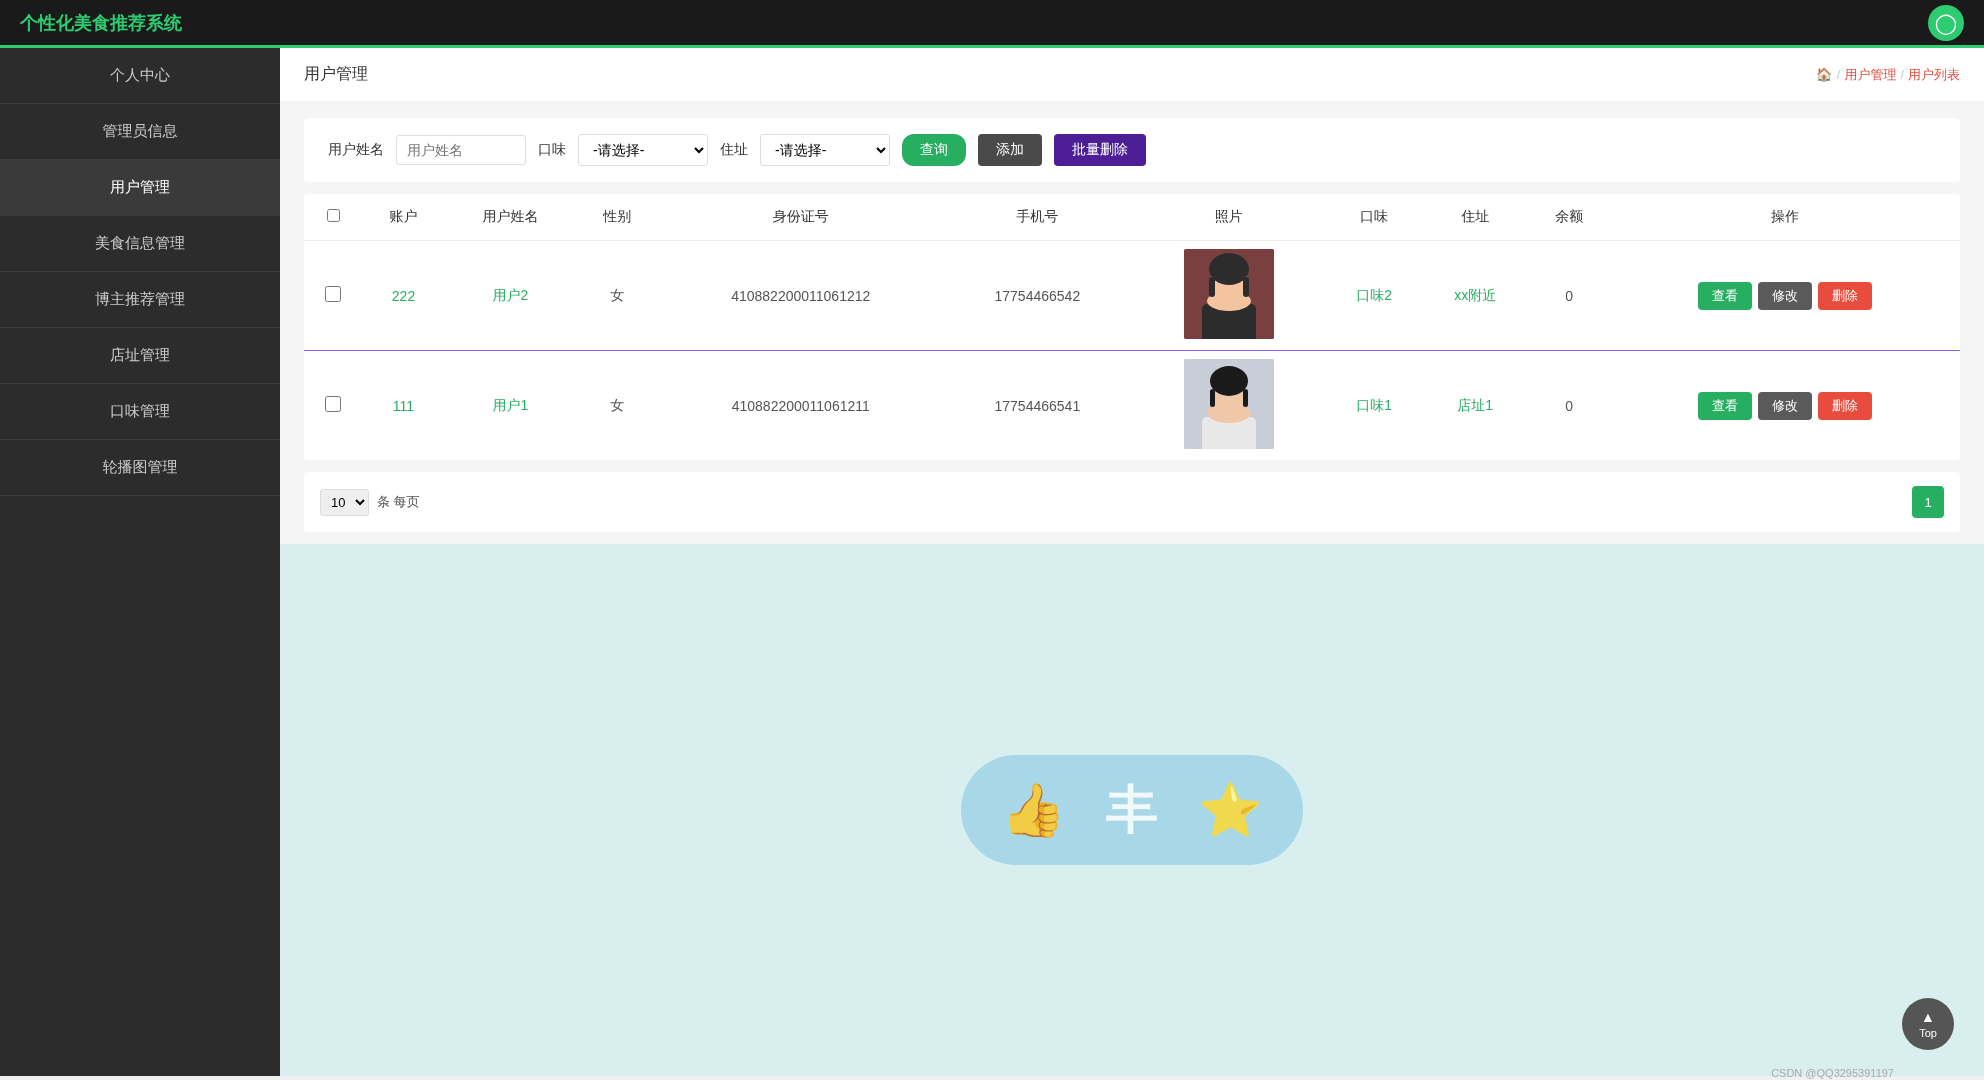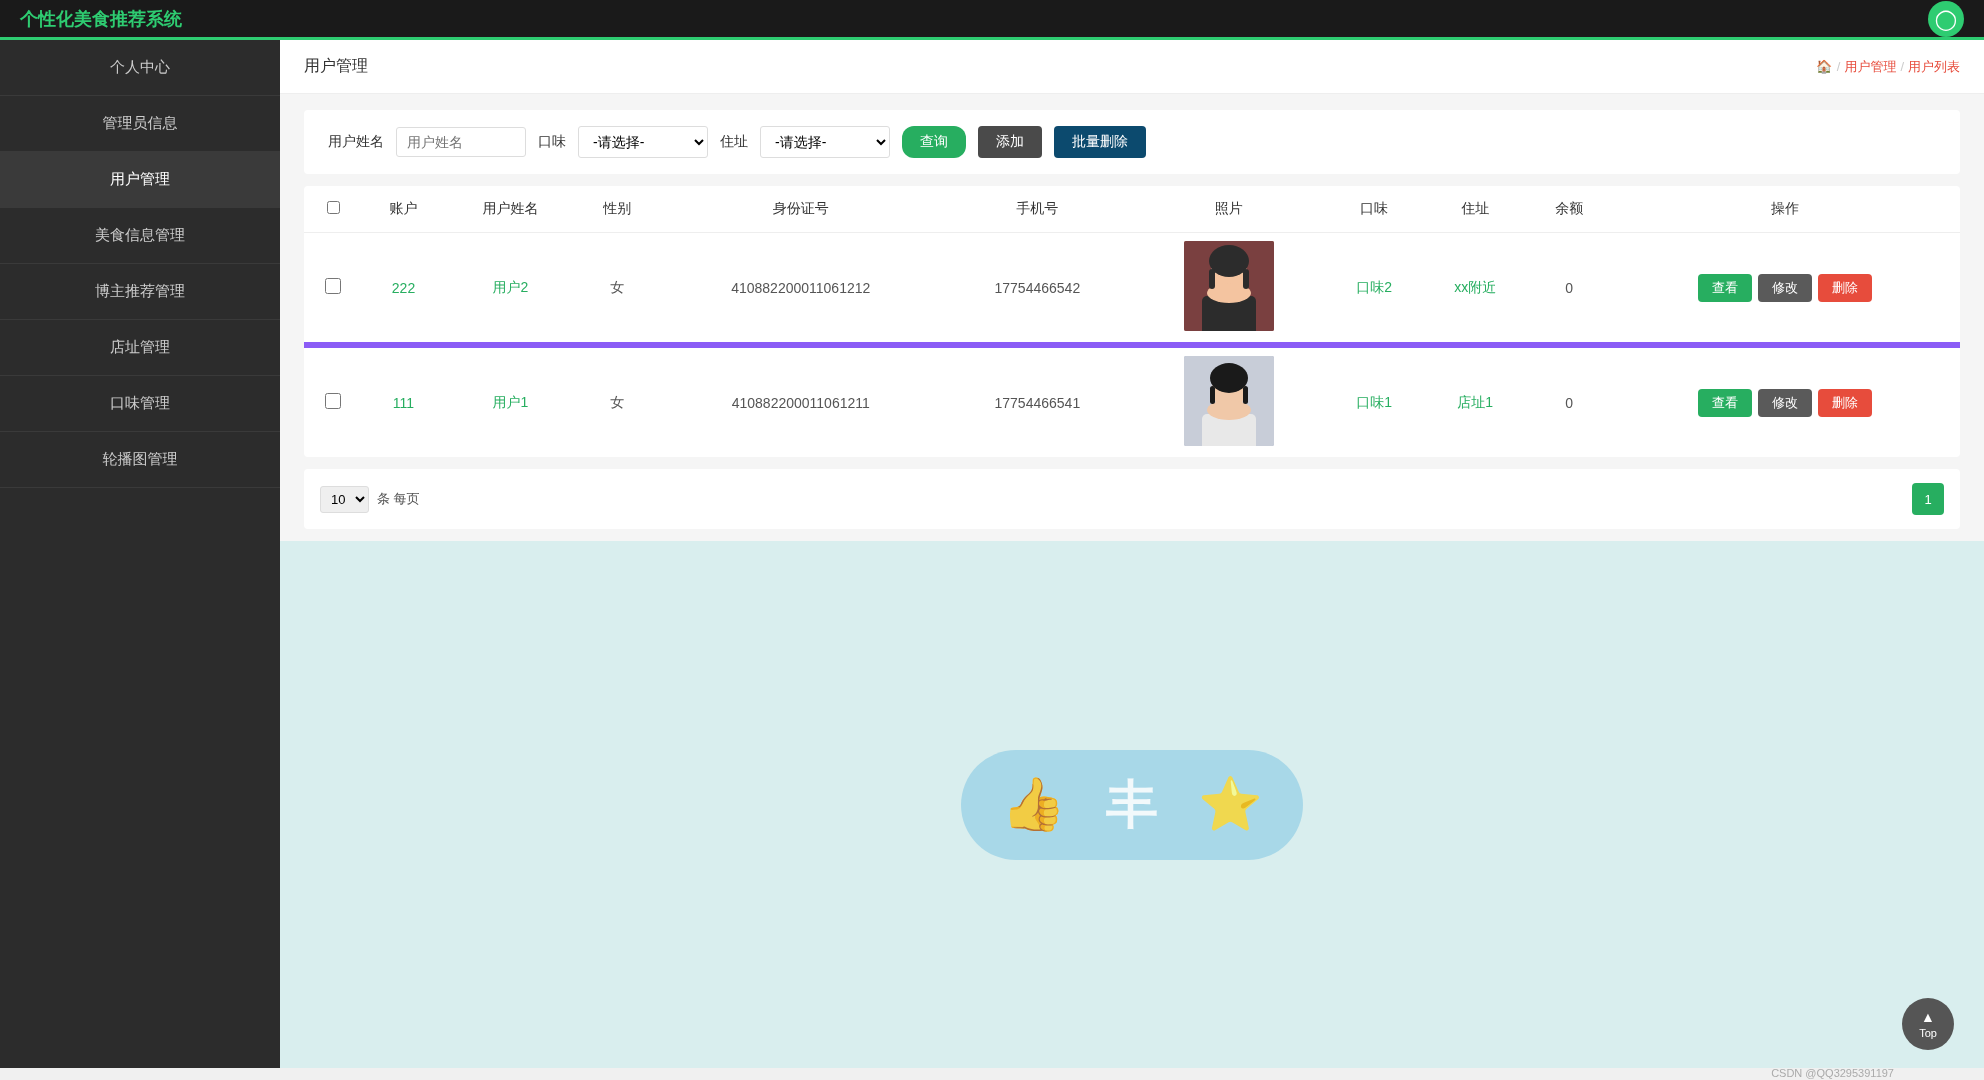--- a/index.html
+++ b/index.html
@@ -1,21 +1,21 @@
 <!DOCTYPE html>
 <html><head>
   <meta charset="utf-8">
   <style>
     * { box-sizing: border-box; margin: 0; padding: 0; }
     body { font-family: 'Microsoft YaHei', Arial, sans-serif; background: #f0f0f0; font-size: 14px; }
 
     
     .header {
       background: #1a1a1a;
-      height: 40px;
+      height: 48px;
       display: flex;
       align-items: center;
       justify-content: space-between;
       padding: 0 20px;
       border-bottom: 3px solid #2ecc71;
     }
     .header-title {
       color: #2ecc71;
       font-size: 18px;
       font-weight: bold;
@@ -129,21 +129,21 @@
       padding: 7px 18px;
       border: none;
       border-radius: 4px;
       font-size: 14px;
       cursor: pointer;
       color: white;
       font-family: inherit;
     }
     .btn-green { background: #27ae60; border-radius: 12px; }
     .btn-dark { background: #4a4a4a; }
-    .btn-red { background: #0c4a6e; }
+    .btn-red { background: #4c1d95; }
     .btn-sm { padding: 5px 14px; font-size: 13px; }
     .btn-green-sm { background: #27ae60; }
     .btn-gray-sm { background: #5a5a5a; }
     .btn-red-sm { background: #e74c3c; }
 
     
     .table-container {
       background: white;
       margin: 12px 24px;
       border-radius: 4px;
@@ -157,21 +157,21 @@
       border-bottom: 1px solid #eee;
     }
     thead th {
       padding: 14px 8px;
       text-align: center;
       color: #333;
       font-weight: 500;
       font-size: 14px;
     }
     tbody tr {
-      border-bottom: 6px solid #8b5cf6;
+      border-bottom: 1px solid #8b5cf6;
     }
     tbody tr:last-child { border-bottom: none; }
     tbody td {
       padding: 8px 8px;
       text-align: center;
       color: #555;
       font-size: 14px;
     }
     td.green { color: #27ae60; }
     .action-btns {

